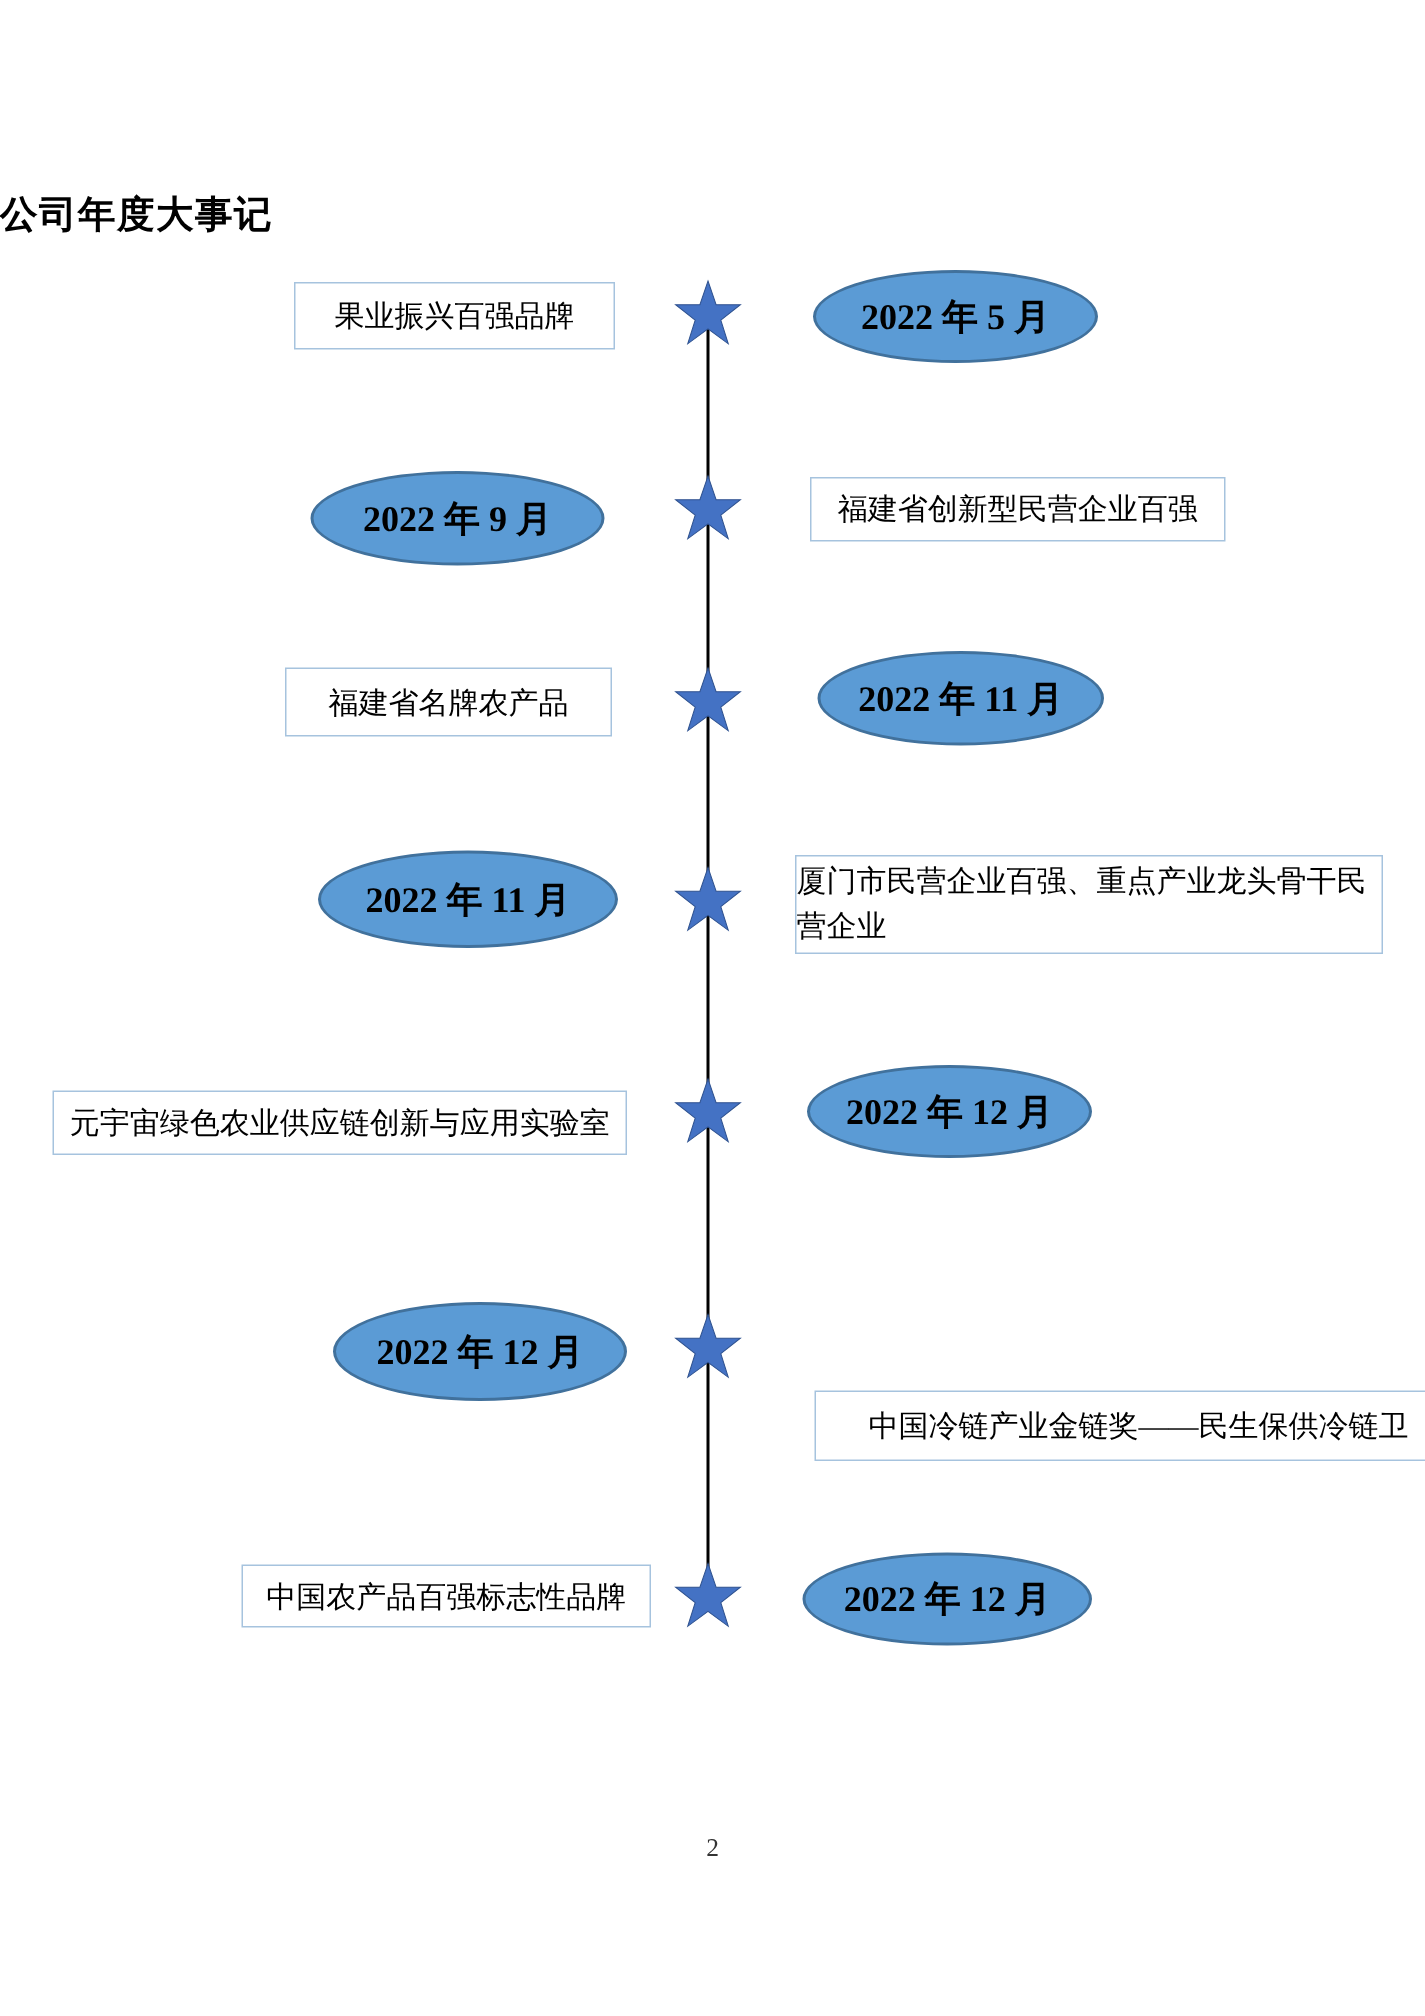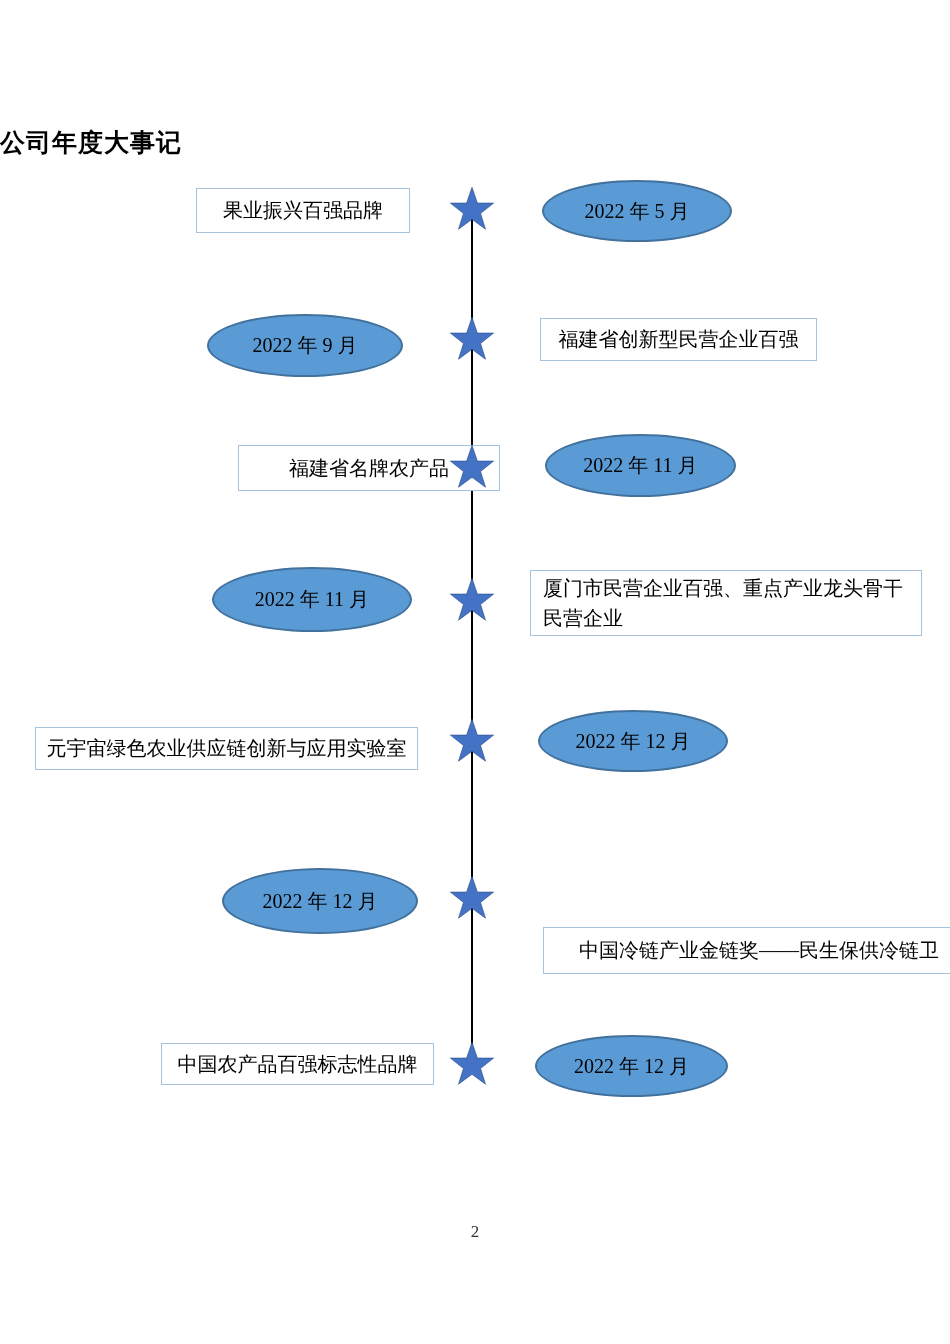--- a/index.html
+++ b/index.html
@@ -42,33 +42,34 @@
     font-size:20px;
     text-align:center;
     white-space:nowrap;
     box-sizing:border-box;
     padding:0 0;
   }
   .award.wrap{
     white-space:normal;
     justify-content:flex-start;
     text-align:left;
-    padding:0 12px;
+    padding:0 0;
     line-height:30px;
   }
   .ell{
     position:absolute;
     background:var(--ellipse-fill, #5B9BD5);
     border:2px solid var(--ellipse-border, #41719C);
     border-radius:50%;
     display:flex;
     align-items:center;
     justify-content:center;
-    font-size:20px;
+    font-size:24px;
     box-sizing:border-box;
+    font-weight:bold;
   }
   .pagenum{
     position:absolute;
     left:0;top:1222px;width:100%;
     text-align:center;
     font-size:17px;
     color:#333;
   }
 </style>
 </head>
@@ -89,21 +90,21 @@
   <div class="ell" style="left:542px;top:180px;width:190px;height:62px;">2022 年 5 月</div>
 
   <div class="ell" style="left:207px;top:314px;width:196px;height:63px;">2022 年 9 月</div>
   <div class="star" style="left:449px;top:316px;">
     <svg viewBox="0 0 100 100">
         <polygon points="50,3 62,38 98,38 69,61 80,96 50,74 20,96 31,61 2,38 38,38" fill="currentColor" stroke="#2F528F" stroke-width="1.5"></polygon>
       </svg>
   </div>
   <div class="award" style="left:540px;top:318px;width:277px;height:43px;">福建省创新型民营企业百强</div>
 
-  <div class="award" style="left:190px;top:445px;width:262px;height:46px;margin-left:48px;">福建省名牌农产品</div>
+  <div class="award" style="left:190px;top:445px;width:218px;height:46px;">福建省名牌农产品</div>
   <div class="star" style="left:449px;top:444px;">
     <svg viewBox="0 0 100 100">
         <polygon points="50,3 62,38 98,38 69,61 80,96 50,74 20,96 31,61 2,38 38,38" fill="currentColor" stroke="#2F528F" stroke-width="1.5"></polygon>
       </svg>
   </div>
   <div class="ell" style="left:545px;top:434px;width:191px;height:63px;">2022 年 11 月</div>
 
   <div class="ell" style="left:212px;top:567px;width:200px;height:65px;">2022 年 11 月</div>
   <div class="star" style="left:449px;top:577px;">
     <svg viewBox="0 0 100 100">

